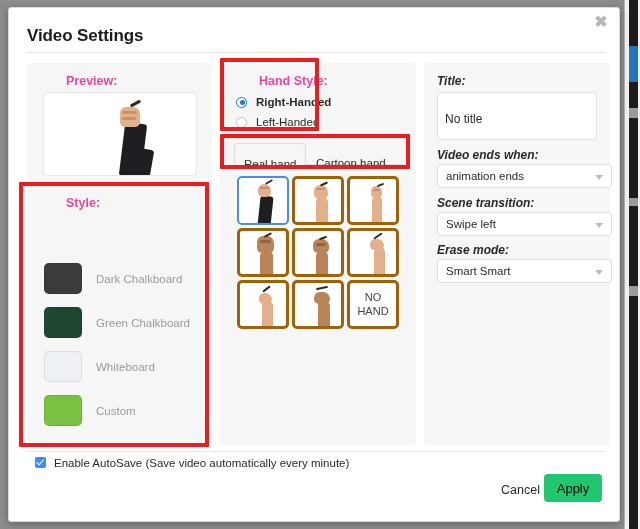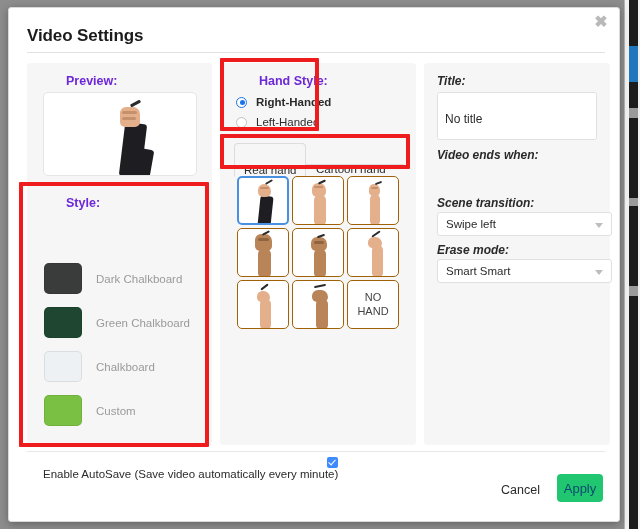--- a/index.html
+++ b/index.html
@@ -53,21 +53,21 @@
   }
 
   .panel{
     position:absolute; background:#f6f6f6; border-radius:4px;
   }
   #panel-left  { left:18px;  top:55px; width:185px; height:382px; }
   #panel-mid   { left:211px; top:55px; width:196px; height:382px; }
   #panel-right { left:415px; top:55px; width:186px; height:382px; }
 
   .sect-label{
-    font-size:12.5px; font-weight:bold; color:#6d28d9;padding-left:23px;
+    font-size:12.5px; font-weight:bold; color:#ec4899;padding-left:23px;
   }
 
   
   #preview-label{ position:absolute; left:34px; top:66px; }
   #preview-box{
     position:absolute; left:34px; top:84px; width:154px; height:84px;
     background:#fff; border:1px solid #e6e6e6; border-radius:5px;
     overflow:hidden;
   }
   .hand-art{ position:absolute; }
@@ -119,35 +119,35 @@
   }
   .radio-label{ margin-left:9px; font-size:11.5px; color:#2b2b2b; font-weight:bold;text-align:right;}
 
   
   #tabs{
     position:absolute; left:225px; top:135px; width:170px; height:22px;
     border-bottom:1px solid #dcdcdc;
   }
   .tab{
     position:absolute; top:0; height:22px; line-height:21px;
-    font-size:11.5px; color:#2b2b2b; padding:16px 9px; cursor:pointer;
+    font-size:11.5px; color:#2b2b2b; padding:10px 9px; cursor:pointer;
   }
   .tab.active{
     background:#f6f6f6; border:1px solid #dcdcdc; border-bottom:1px solid #f6f6f6;
     border-radius:4px 4px 0 0;
   }
 
   
   #hand-grid{
     position:absolute; left:228px; top:168px;
     display:grid; grid-template-columns:repeat(3,52px);
     grid-auto-rows:49px; gap:3px;
   }
   .thumb-cell{
-    background:#fff; border:1px solid #a16207; border-radius:5px;
+    background:#fff; border:3px solid #a16207; border-radius:5px;
     position:relative; overflow:hidden; cursor:pointer;
   }
   .thumb-cell.sel{ border:2px solid #4a90e2; }
   .thumb-cell.nohand{
     display:flex; align-items:center; justify-content:center;
     font-size:11px; color:#444; text-align:center; line-height:1.25;
   }
 
   
   .fld-label{
@@ -168,39 +168,39 @@
     position:absolute; right:8px; top:10px;
     border-left:4px solid transparent; border-right:4px solid transparent;
     border-top:5px solid #bdbdbd;
   }
 
   
   #foot-rule{
     position:absolute; left:18px; right:14px; top:443px; height:1px; background:#e8e8e8;
   }
   #autosave{
-    position:absolute; left:26px; top:449px; display:flex; align-items:flex-end;flex-direction:column;
+    position:absolute; left:26px; top:449px; display:flex; align-items:flex-start;
   }
   .cb{
     width:11px; height:11px; border-radius:2px; background:#3d8bfd; flex:none;
     position:relative;
   }
   .cb:after{
     content:""; position:absolute; left:3px; top:1px; width:3px; height:6px;
     border:solid #fff; border-width:0 1.6px 1.6px 0; transform:rotate(42deg);
   }
   #autosave-label{ margin-left:8px; font-size:11.5px; color:#2b2b2b; }
   #cancel-btn{
     position:absolute; left:492px; top:475px; font-size:12.5px; color:#2b2b2b;
     cursor:pointer;
   }
   #apply-btn{
-    position:absolute; left:535px; top:466px; width:46px; height:28px;
+    position:absolute; left:535px; top:466px; width:58px; height:28px;
     background:#21c770; border-radius:4px; border:none; cursor:pointer;
-    color:#0c4a6e; font-size:13px; font-family:"Liberation Sans", sans-serif;margin-left:13px;
+    color:#000000; font-size:13px; font-family:"Liberation Sans", sans-serif;
   }
 
   
   .anno{
     position:absolute; border:4px solid #ee1c1c; pointer-events:none;
     border-radius:1px;
   }
 </style>
 </head>
 <body>
@@ -240,21 +240,21 @@
   <div class="style-row" style="top:250px;">
     <div class="sw" style="background:#3a3c3b;"></div>
     <div class="style-name">Dark Chalkboard</div>
   </div>
   <div class="style-row" style="top:294px;">
     <div class="sw" style="background:#1e4630;"></div>
     <div class="style-name">Green Chalkboard</div>
   </div>
   <div class="style-row" style="top:338px;">
     <div class="sw" style="background:#eef1f3;"></div>
-    <div class="style-name">Chalkboard</div>
+    <div class="style-name">Whiteboard</div>
   </div>
   <div class="style-row" style="top:382px;">
     <div class="sw" style="background:#7ac143;"></div>
     <div class="style-name">Custom</div>
   </div>
 
   <div class="panel" id="panel-mid"></div>
 
   <div class="sect-label" id="hand-style-label">Hand Style:</div>
 
@@ -343,20 +343,24 @@
       </div>
     </div>
   </div>
 
   <div class="panel" id="panel-right"></div>
 
   <div class="fld-label" style="top:66px;">Title:</div>
   <textarea id="title-ta" placeholder="No title" style="">No title</textarea>
 
   <div class="fld-label" style="top:140px;">Video ends when:</div>
+  <div class="sel-box" style="top:156px;">
+    <span>animation ends</span>
+    <span class="caret"></span>
+  </div>
 
   <div class="fld-label" style="top:188px;">Scene transition:</div>
   <div class="sel-box" style="top:204px;">
     <span>Swipe left</span>
     <span class="caret"></span>
   </div>
 
   <div class="fld-label" style="top:235px;">Erase mode:</div>
   <div class="sel-box" style="top:251px;">
     <span>Smart Smart</span>

